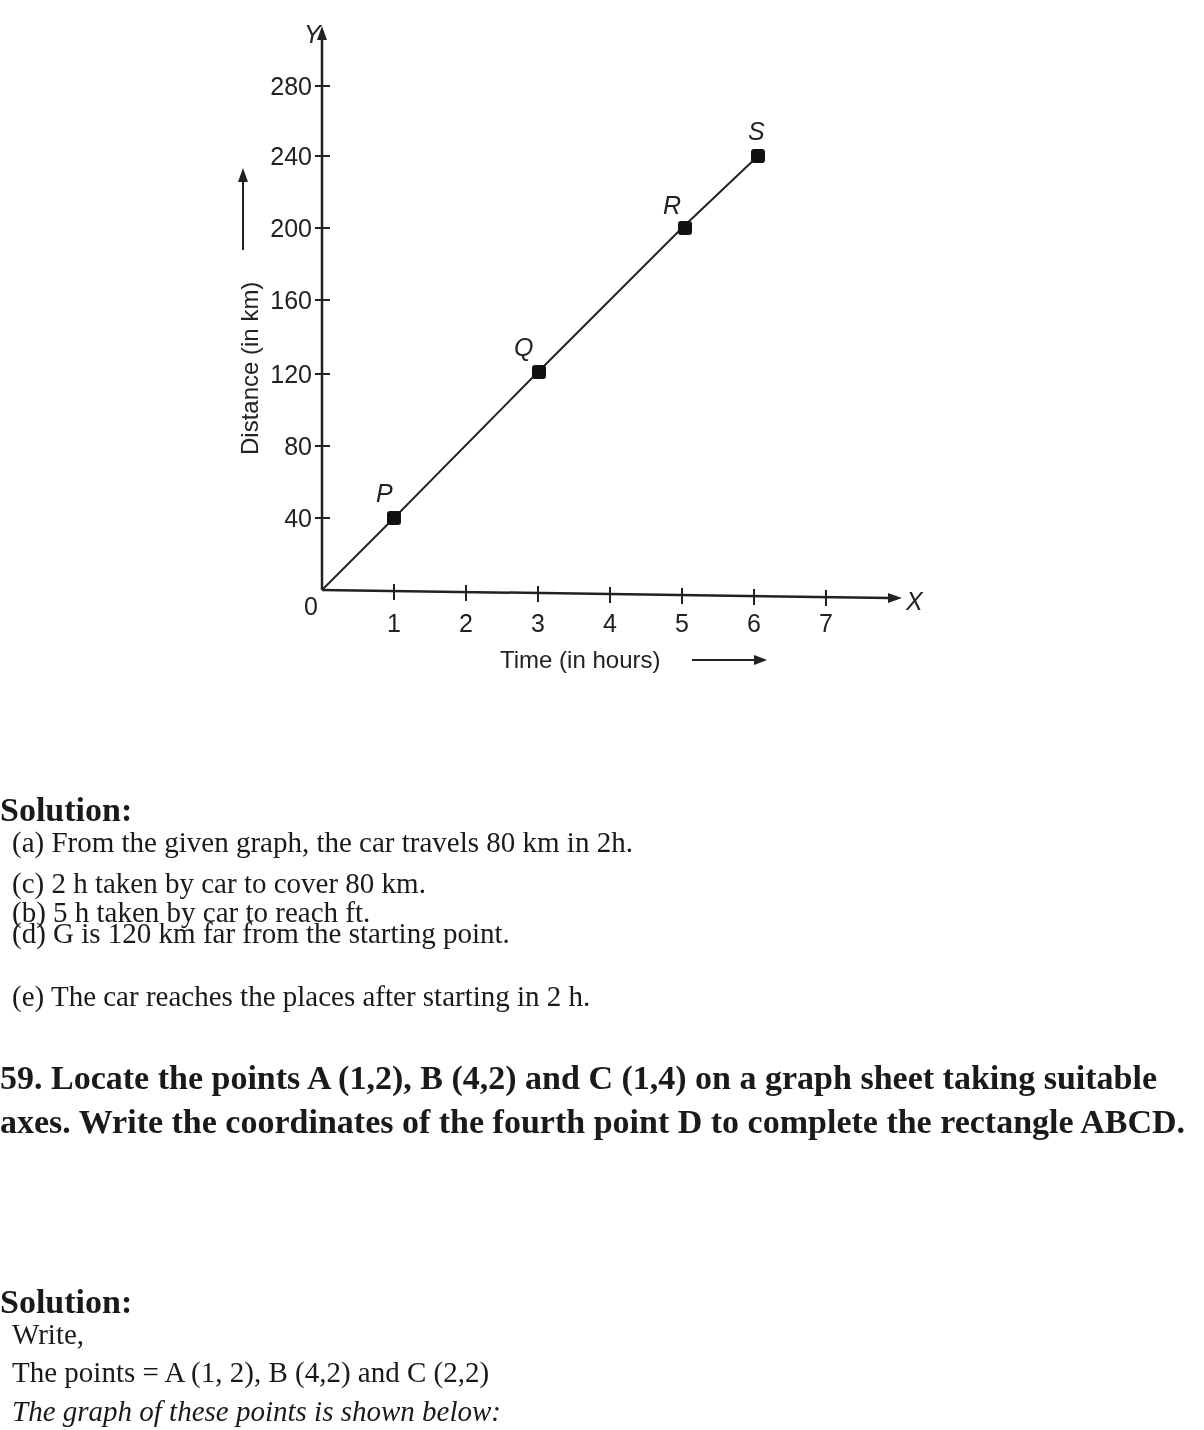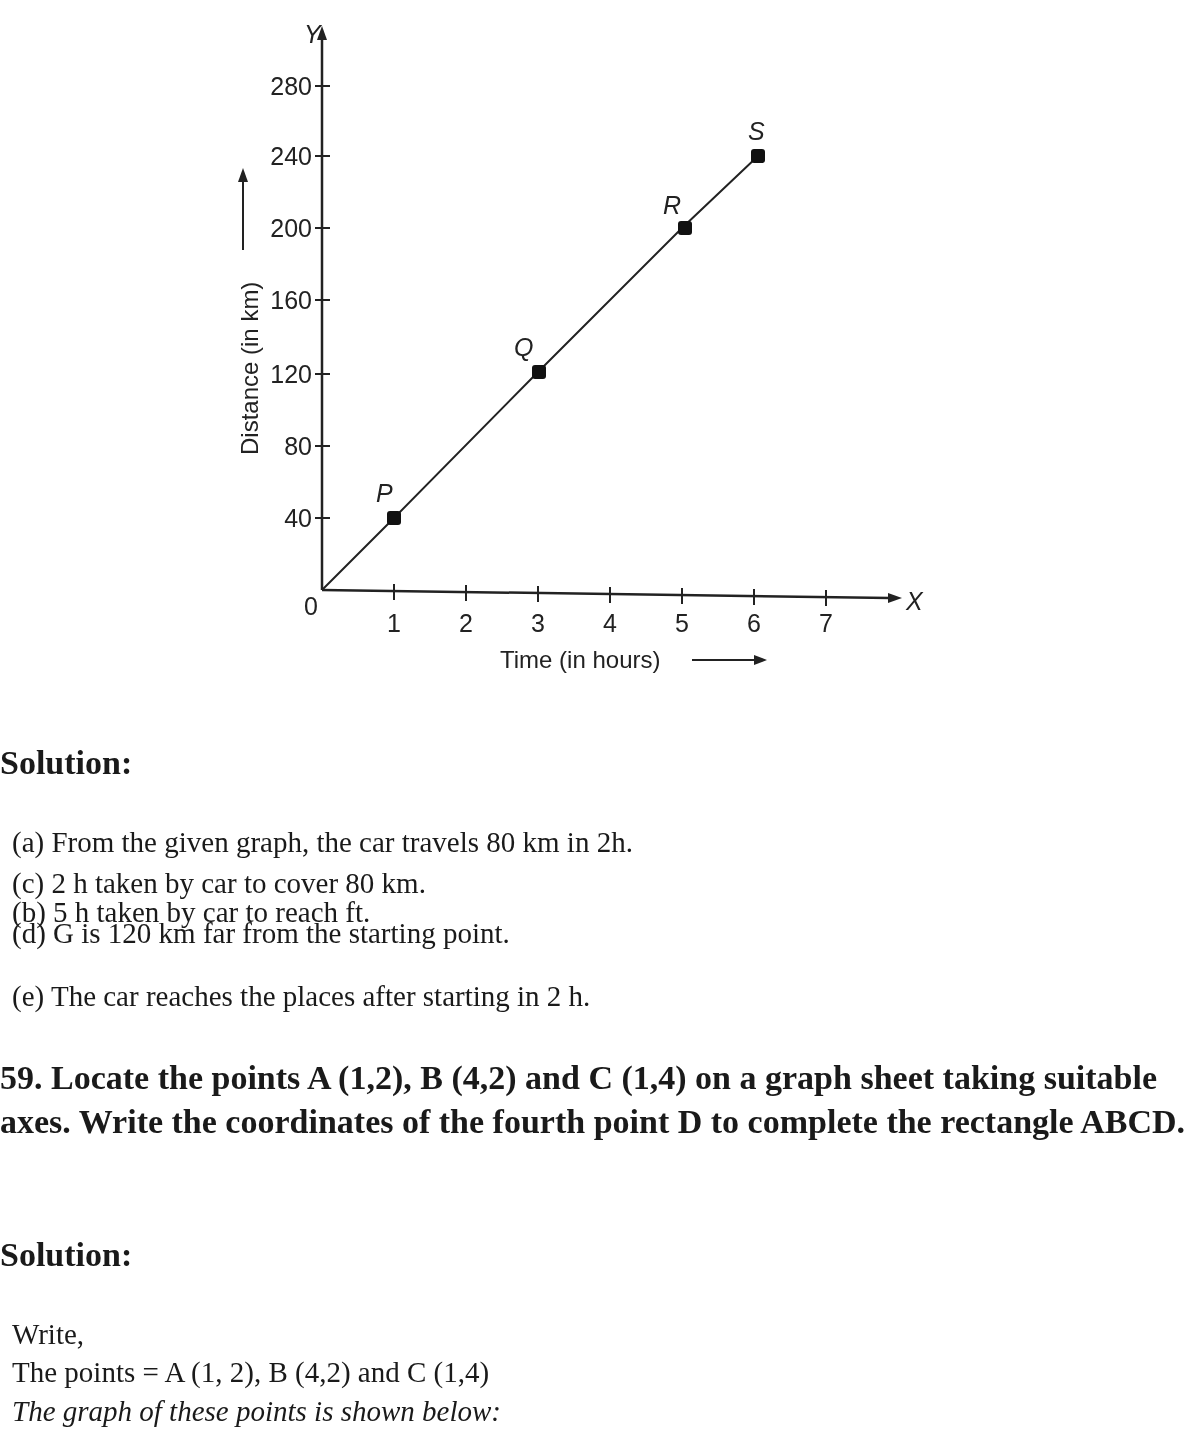--- a/index.html
+++ b/index.html
@@ -2,21 +2,21 @@
 <html><head>
 <meta charset="utf-8">
 <style>
   html, body { margin:0; padding:0; background:#ffffff; }
   body { width:1204px; height:1430px; position:relative; overflow:hidden; font-family:"Liberation Serif", serif; color:#1a1a1a; }
   #chart { position:absolute; left:0; top:0; width:1204px; height:700px; }
   #chart text { font-family:"Liberation Sans", sans-serif; fill:#222; }
   .tick-lbl { font-size:25px; }
   .pt-lbl { font-size:25px; font-style:italic; }
   .axis-title { font-size:24px; }
-  .h-sol { position:absolute; left:0; font-weight:bold; font-size:34px; }
+  .h-sol { position:absolute; left:0; font-weight:bold; font-size:34px;margin-top:47px; }
   .line { position:absolute; left:0; font-size:29px; white-space:nowrap;padding-left:12px; }
   .q59 { position:absolute; left:0; top:1056px; width:1210px; font-weight:bold; font-size:34px; line-height:44px; }
 </style>
 </head>
 <body>
 
 <svg id="chart" viewBox="0 0 1204 700" xmlns="http://www.w3.org/2000/svg">
 
   <line x1="322" y1="590" x2="322" y2="36" stroke="#222" stroke-width="2.5"></line>
   <polygon points="322,26 317,40 327,40" fill="#222"></polygon>
@@ -91,14 +91,14 @@
 <div class="line" style="top:826px;">(a) From the given graph, the car travels 80 km in 2h.</div>
 <div class="line" style="top:864px;margin-top:32px;">(b) 5 h taken by car to reach ft.</div>
 <div class="line" style="top:867px;">(c) 2 h taken by car to cover 80 km.</div>
 <div class="line" style="top:917px;">(d) G is 120 km far from the starting point.</div>
 <div class="line" style="top:980px;">(e) The car reaches the places after starting in 2 h.</div>
 
 <div class="q59">59. Locate the points A (1,2), B (4,2) and C (1,4) on a graph sheet taking suitable axes. Write the coordinates of the fourth point D to complete the rectangle ABCD.</div>
 
 <div class="h-sol" style="top:1236px;">Solution:</div>
 <div class="line" style="top:1318px;">Write,</div>
-<div class="line" style="top:1356px;">The points = A (1, 2), B (4,2) and C (1,4)</div>
+<div class="line" style="top:1356px;">The points = A (1, 2), B (4,2) and C (2,2)</div>
 <div class="line" style="top:1395px;font-style:italic;">The graph of these points is shown below:</div>
 
 </body></html>

